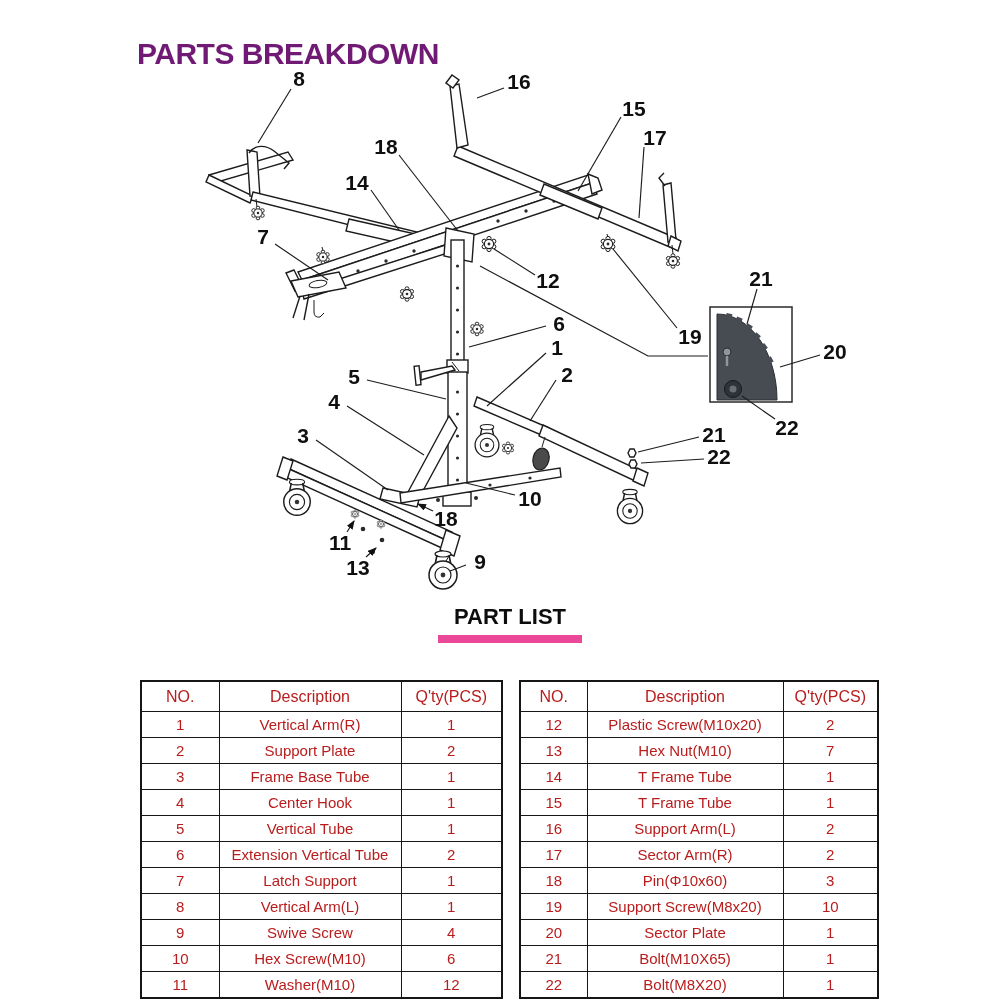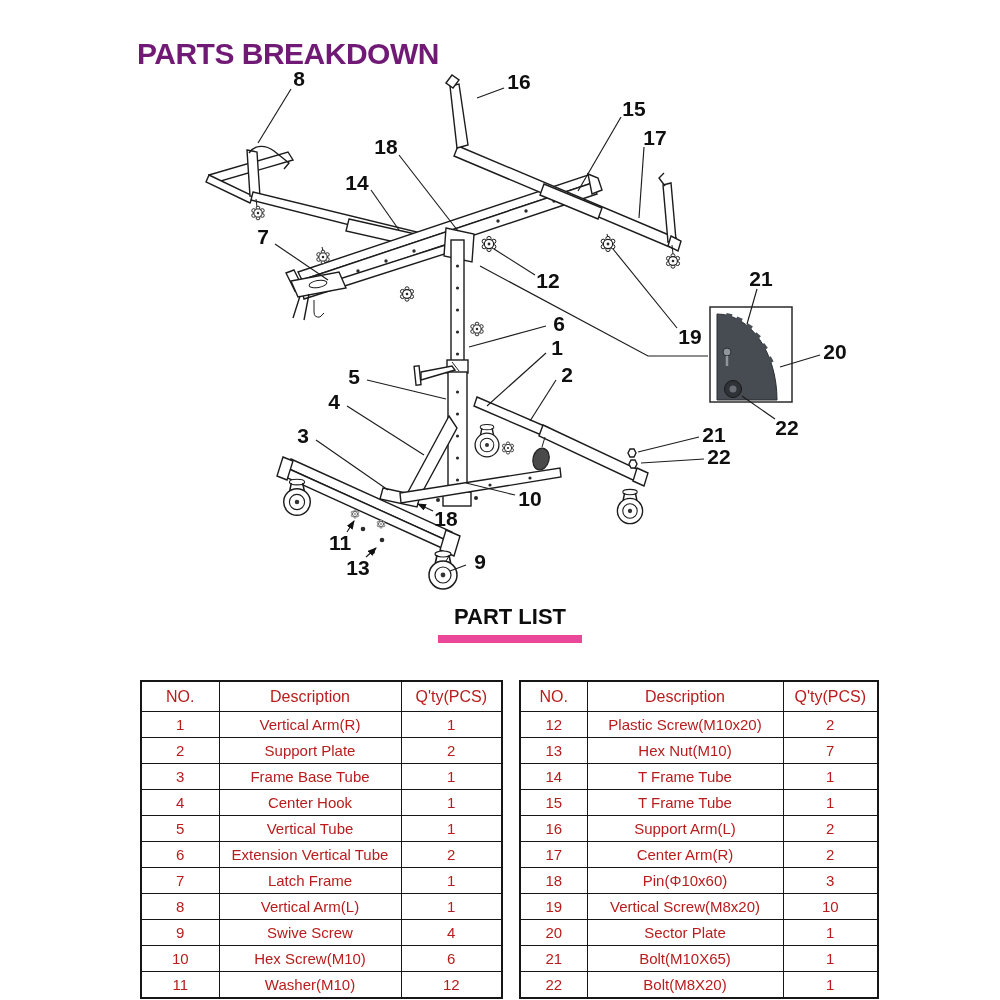--- a/index.html
+++ b/index.html
@@ -310,21 +310,21 @@
         <td>Vertical Tube</td>
         <td>1</td>
       </tr>
       <tr>
         <td>6</td>
         <td>Extension Vertical Tube</td>
         <td>2</td>
       </tr>
       <tr>
         <td>7</td>
-        <td>Latch Frame</td>
+        <td>Latch Support</td>
         <td>1</td>
       </tr>
       <tr>
         <td>8</td>
         <td>Vertical Arm(L)</td>
         <td>1</td>
       </tr>
       <tr>
         <td>9</td>
         <td>Swive Screw</td>
@@ -377,31 +377,31 @@
         <td>T Frame Tube</td>
         <td>1</td>
       </tr>
       <tr>
         <td>16</td>
         <td>Support Arm(L)</td>
         <td>2</td>
       </tr>
       <tr>
         <td>17</td>
-        <td>Center Arm(R)</td>
+        <td>Sector Arm(R)</td>
         <td>2</td>
       </tr>
       <tr>
         <td>18</td>
         <td>Pin(Φ10x60)</td>
         <td>3</td>
       </tr>
       <tr>
         <td>19</td>
-        <td>Vertical Screw(M8x20)</td>
+        <td>Support Screw(M8x20)</td>
         <td>10</td>
       </tr>
       <tr>
         <td>20</td>
         <td>Sector Plate</td>
         <td>1</td>
       </tr>
       <tr>
         <td>21</td>
         <td>Bolt(M10X65)</td>

